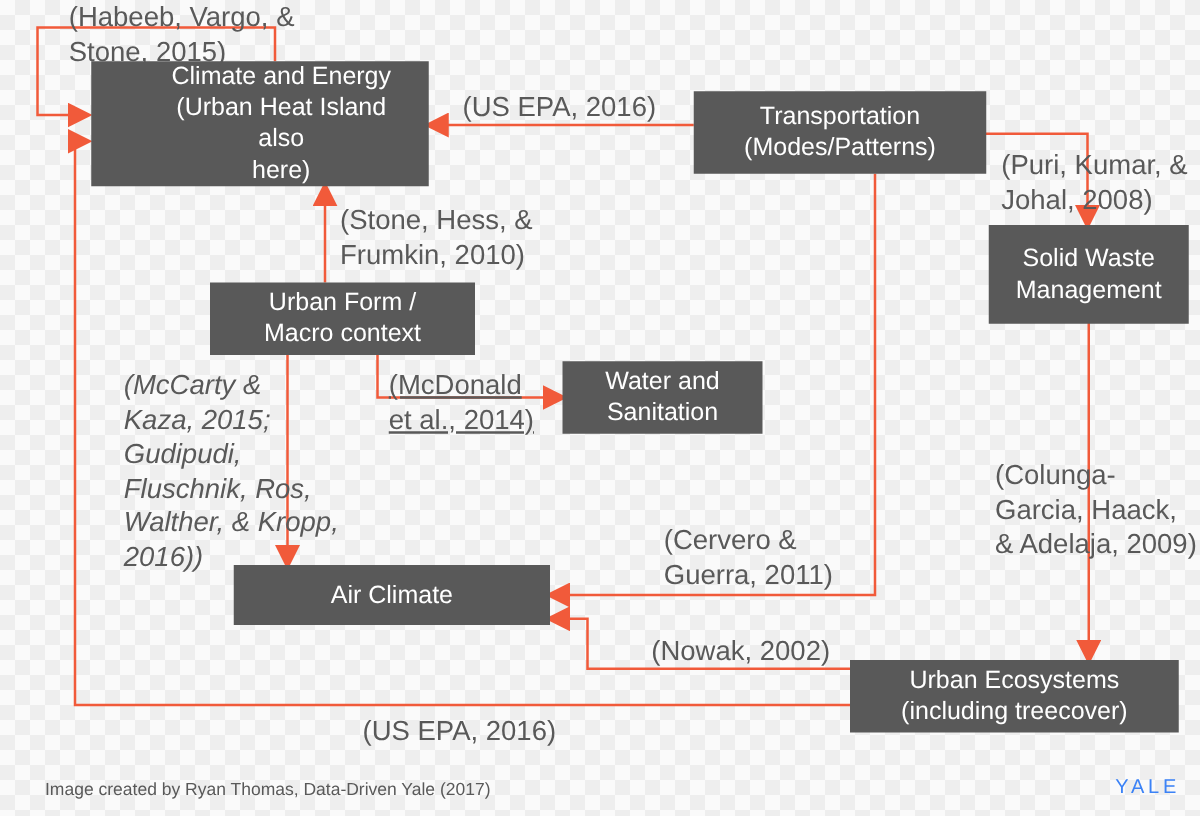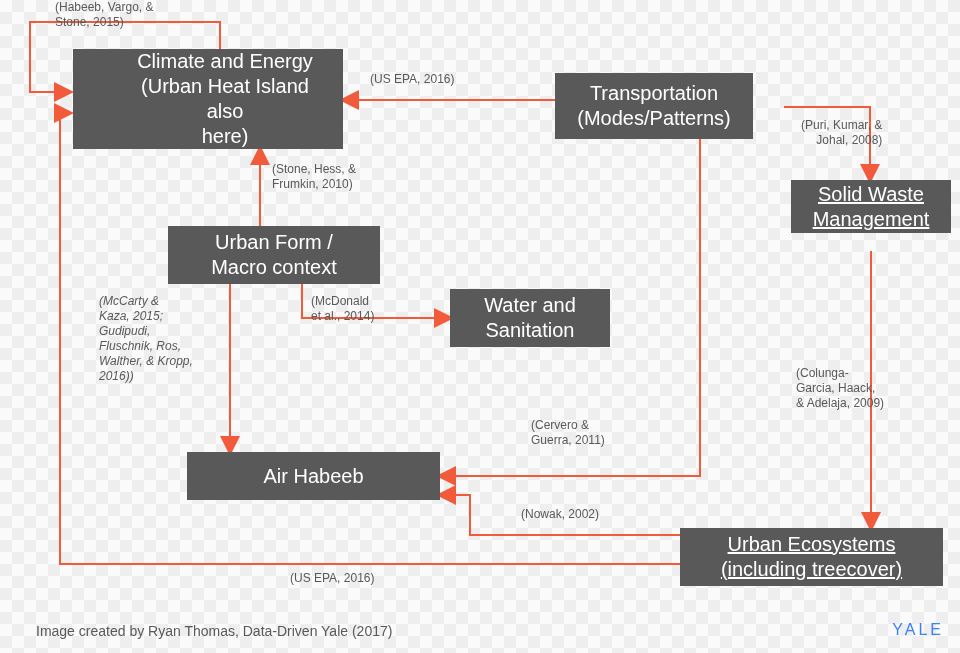--- a/index.html
+++ b/index.html
@@ -27,21 +27,21 @@
       align-items: center;
       justify-content: center;
       text-align: center;
       font-size: 20px;
       line-height: 1.25;
       padding: 8px 14px;
     }
     .label {
       position: absolute;
       color: #595959;
-      font-size: 12px;
+      font-size: 22px;
       line-height: 1.25;
       white-space: pre-line;
     }
     .credit {
       position: absolute;
       color: #595959;
       font-size: 14px;
     }
     .logo {
       position: absolute;
@@ -83,46 +83,46 @@
   <path class="arrow" d="M 700 139 L 700 476 L 440 476" marker-end="url(#ah)"></path>
   <path class="arrow" d="M 784 107 L 870 107 L 870 180" marker-end="url(#ah)"></path>
   <path class="arrow" d="M 871 251 L 871 528" marker-end="url(#ah)"></path>
   <path class="arrow" d="M 680 564 L 60 564 L 60 113 L 70 113" marker-end="url(#ah)"></path>
   <path class="arrow" d="M 680 535 L 470 535 L 470 495 L 440 495" marker-end="url(#ah)"></path>
 </svg>
 
 <div class="node" style="left:73px; top:49px; width:270px; height:100px; white-space:pre-line;padding-left:48px;">Climate and Energy
 (Urban Heat Island also
 here)</div>
-<div class="node" style="left:555px; top:73px; width:198px; height:66px; white-space:pre-line;">Transportation
+<div class="node" style="left:555px; top:73px; width:234px; height:66px; white-space:pre-line;">Transportation
 (Modes/Patterns)</div>
-<div class="node" style="left:791px; top:180px; width:160px; height:53px; white-space:pre-line;text-decoration:underline;">Solid Waste
+<div class="node" style="left:791px; top:180px; width:160px; height:79px; white-space:pre-line;">Solid Waste
 Management</div>
 <div class="node" style="left:168px; top:226px; width:212px; height:58px; white-space:pre-line;">Urban Form /
 Macro context</div>
 <div class="node" style="left:450px; top:289px; width:160px; height:58px; white-space:pre-line;">Water and
 Sanitation</div>
-<div class="node" style="left:187px; top:452px; width:253px; height:48px;">Air Habeeb</div>
-<div class="node" style="left:680px; top:528px; width:263px; height:58px; white-space:pre-line;text-decoration:underline;">Urban Ecosystems
+<div class="node" style="left:187px; top:452px; width:253px; height:48px;">Air Climate</div>
+<div class="node" style="left:680px; top:528px; width:263px; height:58px; white-space:pre-line;">Urban Ecosystems
 (including treecover)</div>
 
 <div class="label" style="left:55px; top:0px;">(Habeeb, Vargo, &amp;
 Stone, 2015)</div>
 <div class="label" style="left:370px; top:72px;">(US EPA, 2016)</div>
-<div class="label" style="left:801px; top:118px;text-align:right;">(Puri, Kumar, &amp;
+<div class="label" style="left:801px; top:118px;">(Puri, Kumar, &amp;
 Johal, 2008)</div>
 <div class="label" style="left:272px; top:162px;">(Stone, Hess, &amp;
 Frumkin, 2010)</div>
 <div class="label" style="left:99px; top:294px;font-style:italic;">(McCarty &amp;
 Kaza, 2015;
 Gudipudi,
 Fluschnik, Ros,
 Walther, &amp; Kropp,
 2016))</div>
-<div class="label" style="left:311px; top:294px;">(McDonald
+<div class="label" style="left:311px; top:294px;text-decoration:underline;">(McDonald
 et al., 2014)</div>
 <div class="label" style="left:531px; top:418px;">(Cervero &amp;
 Guerra, 2011)</div>
 <div class="label" style="left:796px; top:366px;">(Colunga-
 Garcia, Haack,
 &amp; Adelaja, 2009)</div>
 <div class="label" style="left:479px; top:507px;margin-left:42px;">(Nowak, 2002)</div>
 <div class="label" style="left:290px; top:571px;">(US EPA, 2016)</div>
 
 <div class="credit" style="left:8px; bottom:14px;margin-left:28px;">Image created by Ryan Thomas, Data-Driven Yale (2017)</div>

